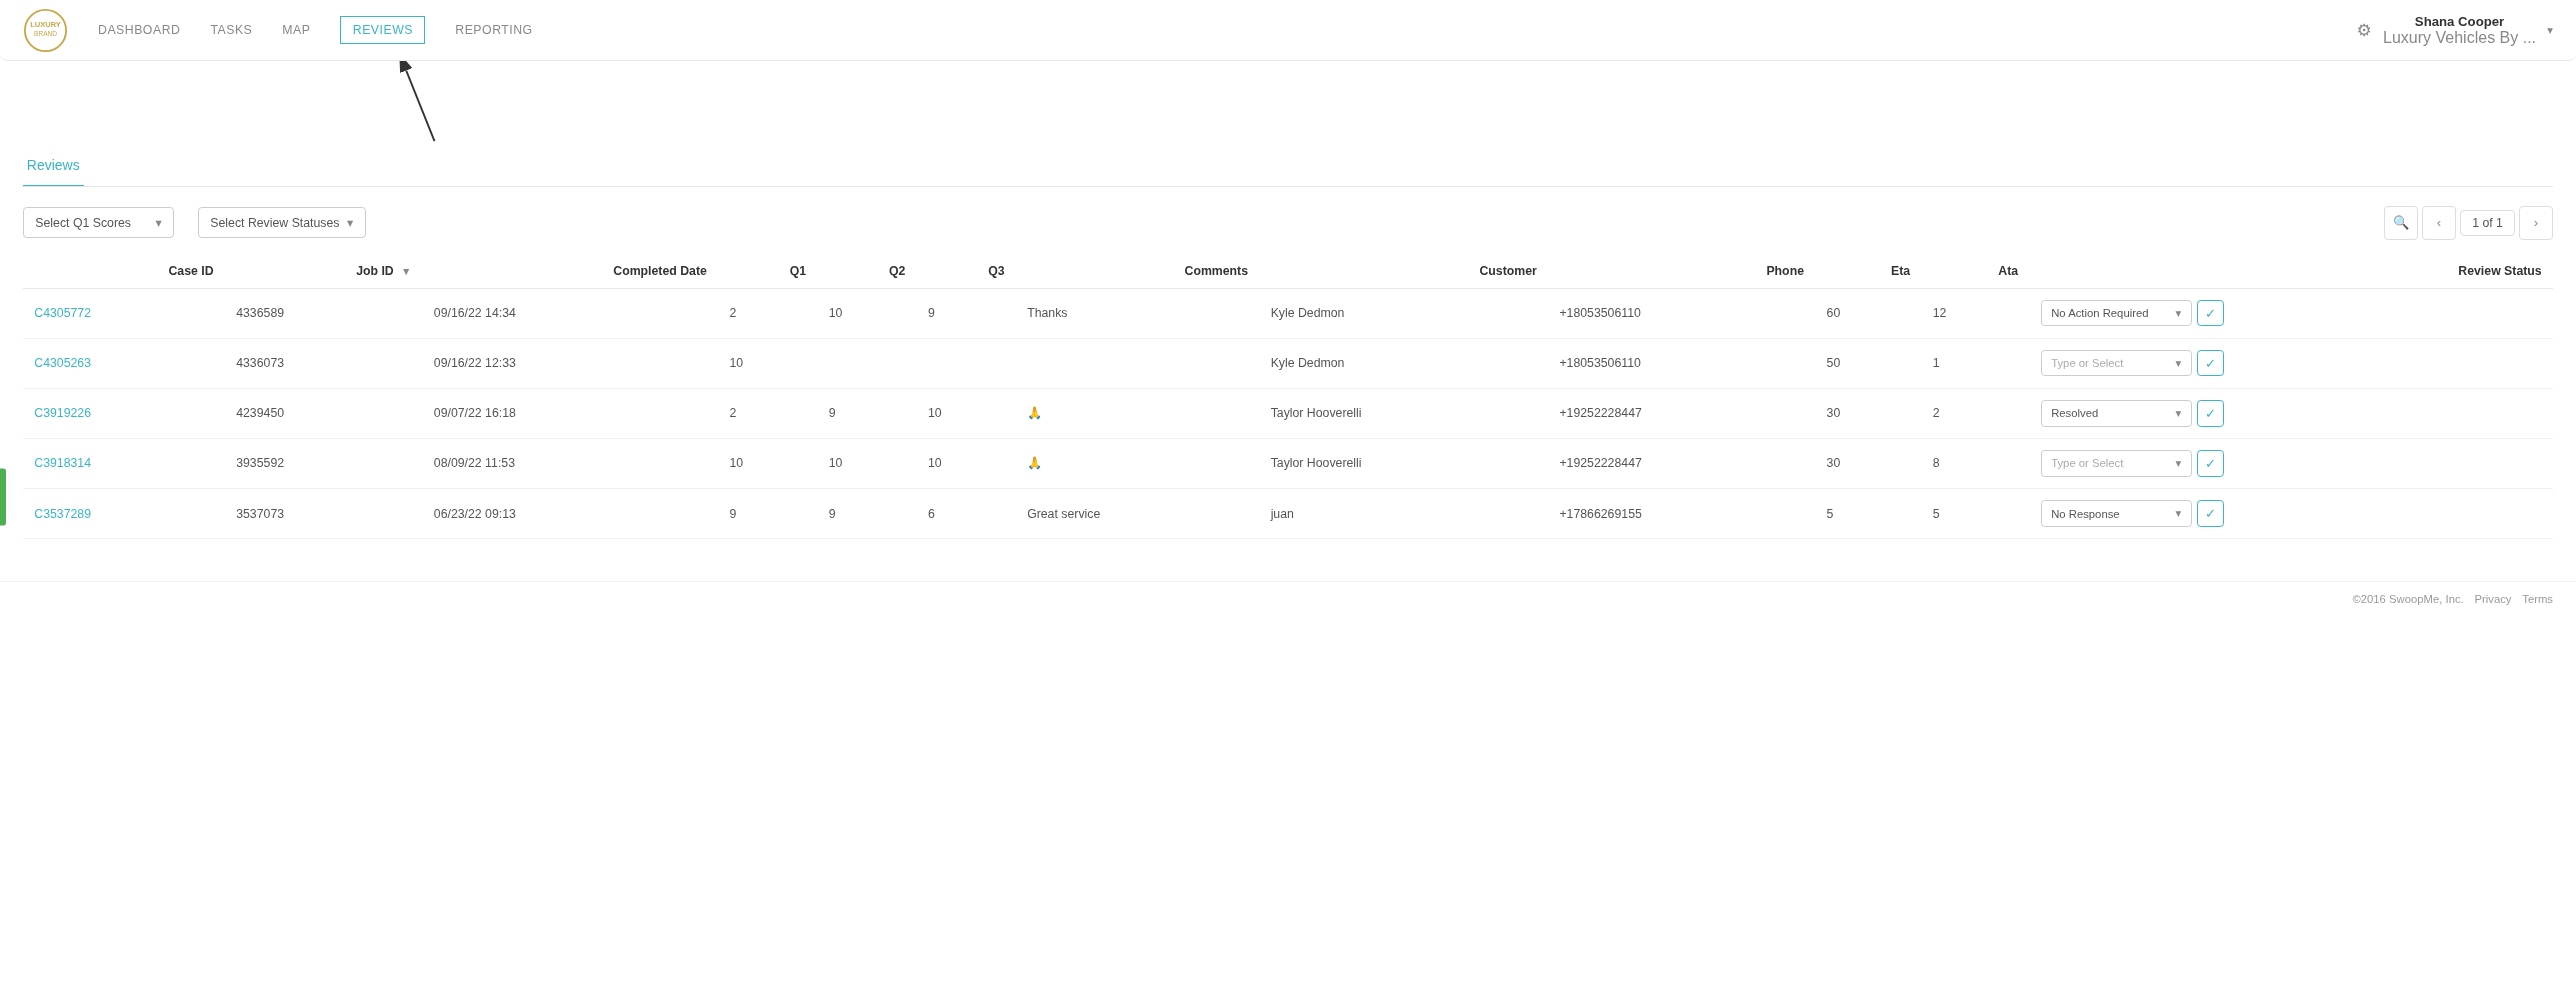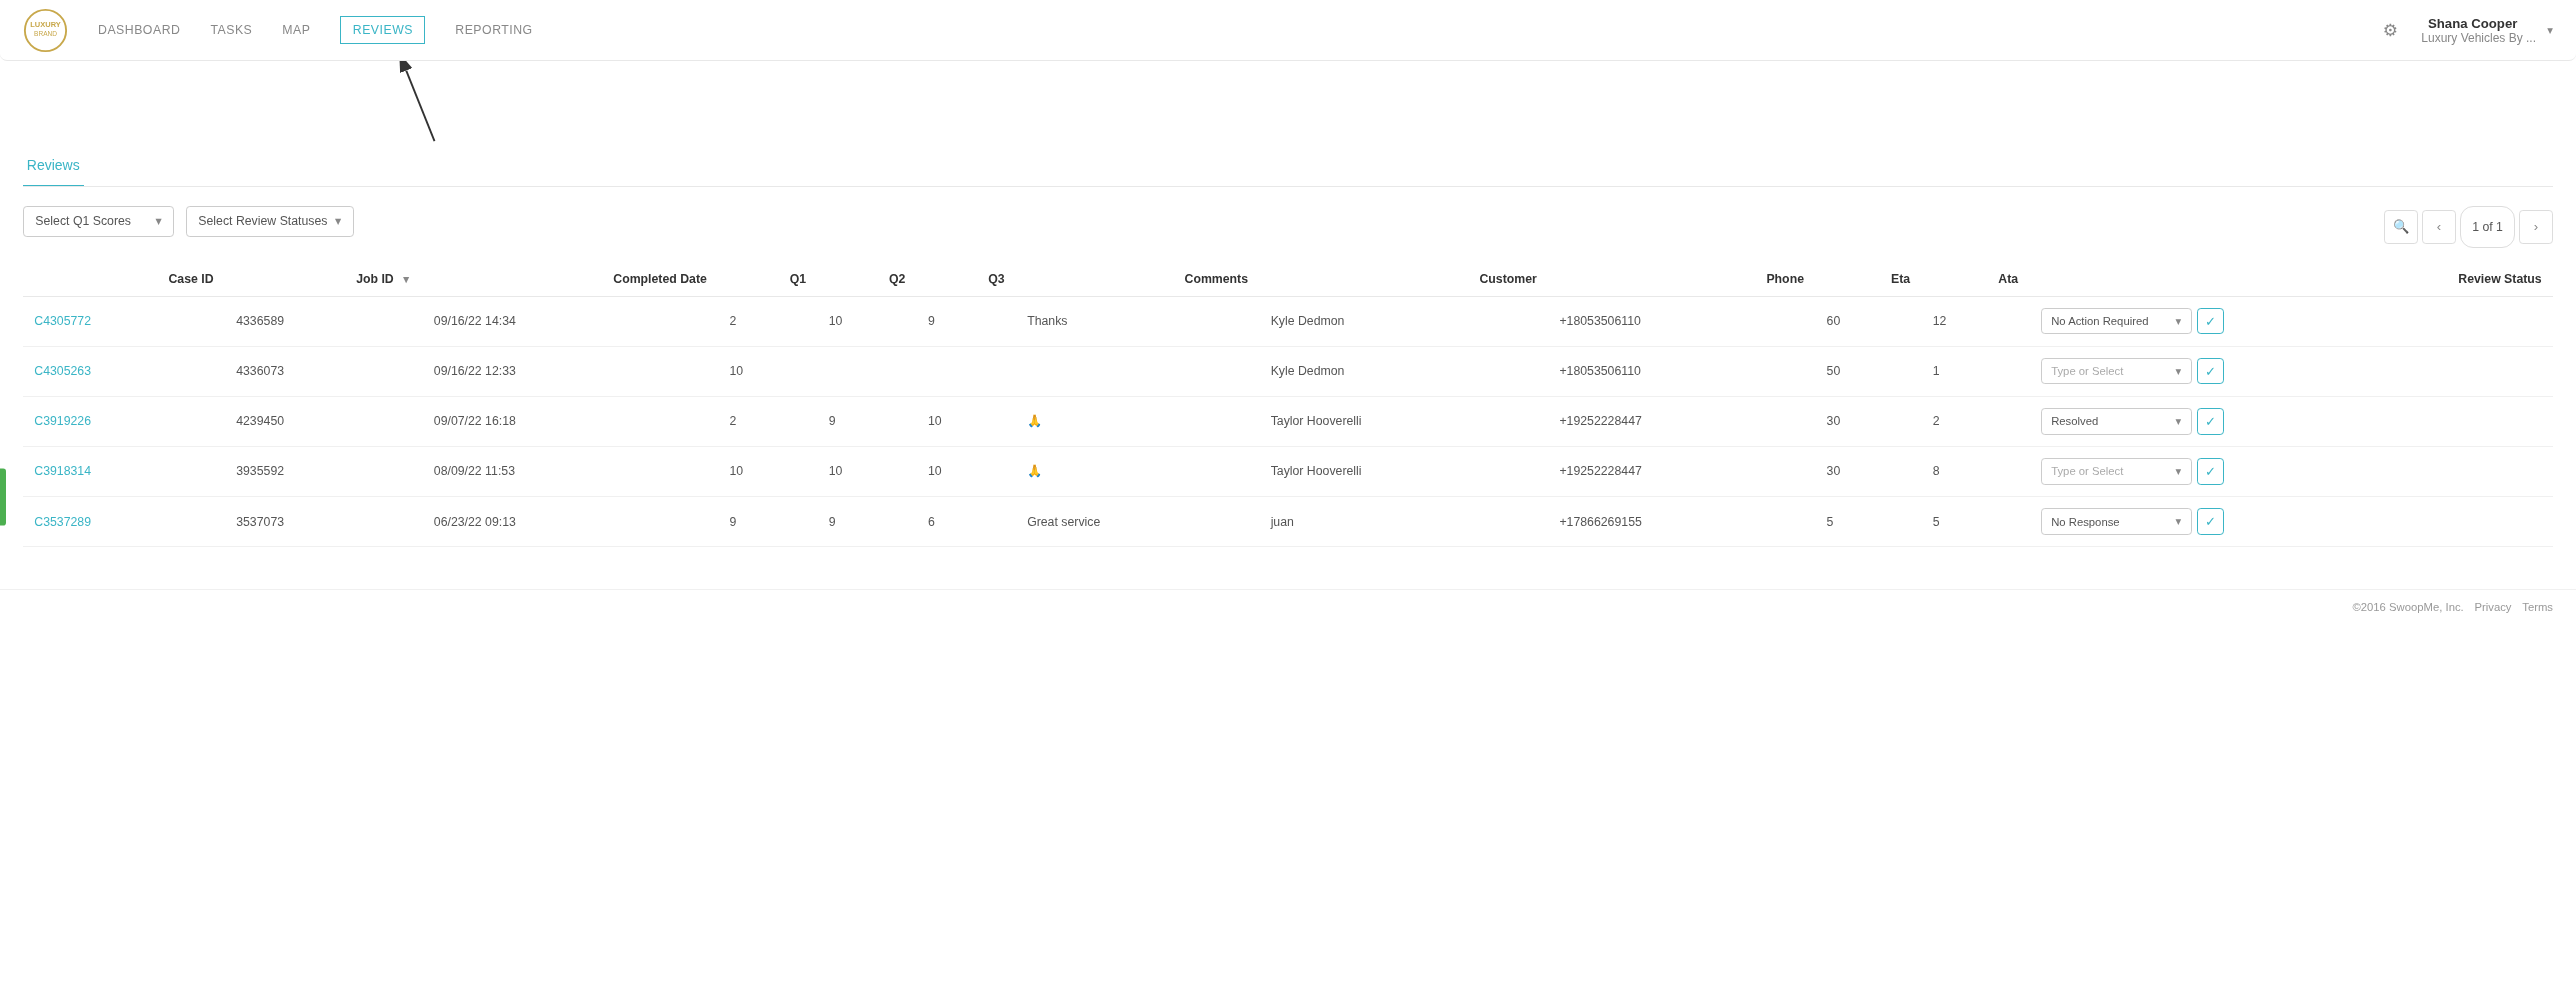--- a/index.html
+++ b/index.html
@@ -55,23 +55,22 @@
       display: flex;
       flex-direction: column;
       align-items: center;
     }
     .user-name {
       font-size: 13.2px;
       font-weight: 600;
       color: #333;
     }
     .user-company {
-      font-size: 12px;
+      font-size: 16px;
       color: #888;
-      margin-left: 12px;
     }
     .chevron-down {
       font-size: 11.3px;
       color: #888;
       cursor: pointer;
     }
 
     
     .annotation-container {
       position: relative;
@@ -99,23 +98,23 @@
       font-weight: 500;
       color: #3ab5c6;
       padding: 11.3px 3.8px;
       border-bottom: 1.9px solid #3ab5c6;
       cursor: pointer;
     }
 
     
     .filters-row {
       display: flex;
-      align-items: flex-start;
+      align-items: center;
       margin-bottom: 15px;
-      gap: 12px;
+      gap: 24px;
     }
     .filter-select {
       display: flex;
       align-items: center;
       justify-content: space-between;
       border: 0.9px solid #ccc;
       border-radius: 3.8px;
       padding: 7.6px 11.3px;
       background: #fff;
       cursor: pointer;
@@ -142,22 +141,22 @@
       align-items: center;
       justify-content: center;
       color: #888;
       font-size: 13.2px;
     }
     .pagination-text {
       padding: 0 11.3px;
       font-size: 12.3px;
       color: #555;
       border: 0.9px solid #ddd;
-      border-radius: 13px;
-      height: 42px;
+      border-radius: 4px;
+      height: 26px;
       display: flex;
       align-items: center;
     }
 
     
     .data-table {
       width: 100%;
       border-collapse: collapse;
     }
     .data-table th {

